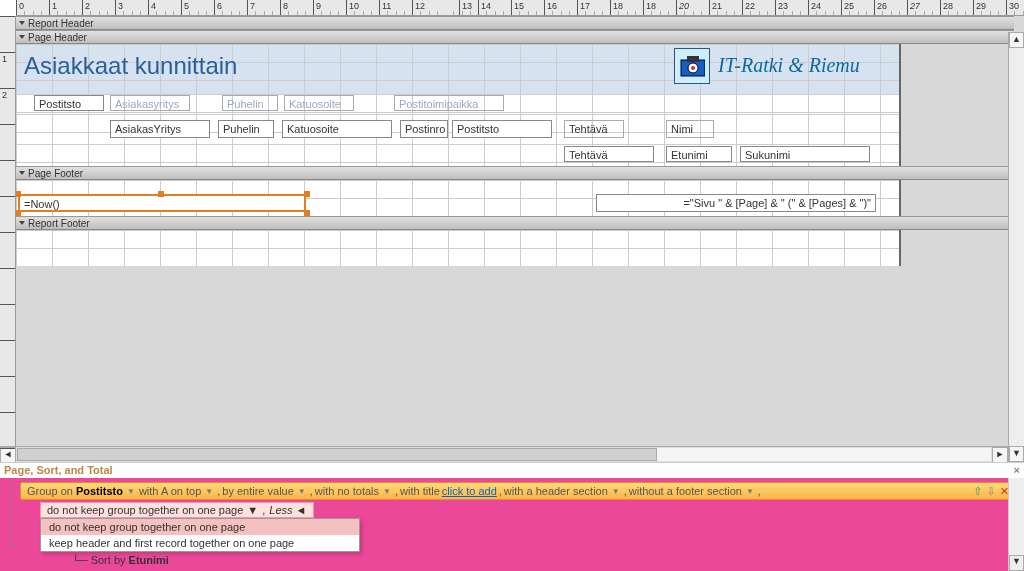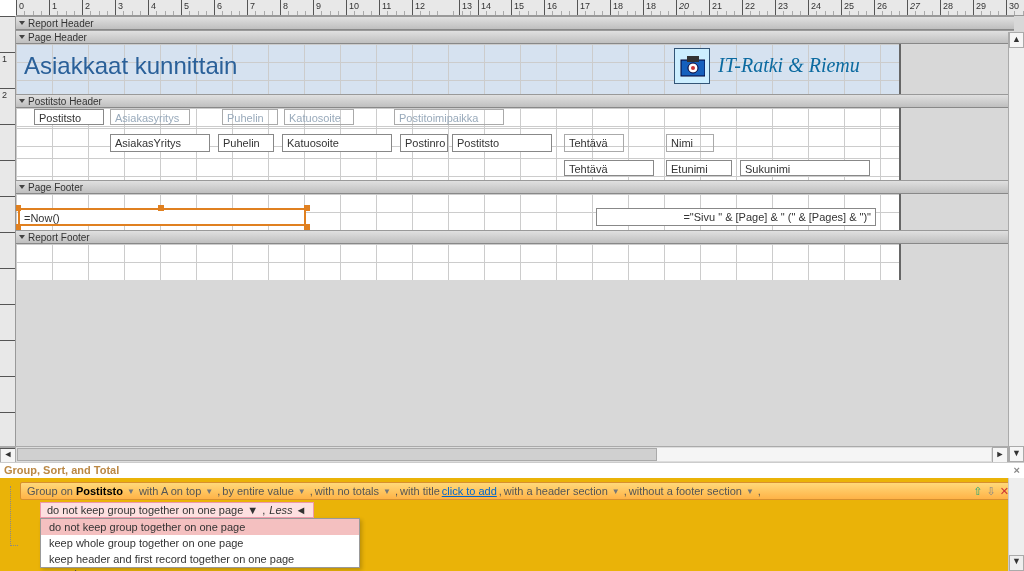--- a/index.html
+++ b/index.html
@@ -45,21 +45,21 @@
 
 
 .hscroll-area { height:16px; background:#eee; border-top:1px solid #aaa; display:flex; }
 .hscroll-area .btn { width:16px; height:16px; border:1px solid #aaa; background:#f5f5f5; text-align:center; line-height:12px; font-size:9px;}
 .hscroll-area .track { flex:1; background:#f5f5f5; border:1px solid #ddd; position:relative;}
 .hscroll-area .thumb { position:absolute; left:0; top:0; bottom:0; width:640px; background:#d0d0d0; border:1px solid #aaa;}
 
 .gst-header { height:16px; color:#b84; font-weight:bold; font-size:11px; padding:1px 4px; border-top:1px solid #ccc; display:flex; justify-content:space-between;}
 .gst-header .x { color:#888; cursor:pointer;}
 
-.gst-panel { background:#eab308; padding:4px 8px 4px 20px; position:relative; height: 93px;}
+.gst-panel { background:#ec4899; padding:4px 8px 4px 20px; position:relative; height: 93px;}
 .group-row { background: linear-gradient(#ffd97a,#ffb347); border:1px solid #d89030; border-radius:2px; padding:2px 6px; font-size:11px; display:flex; align-items:center; gap:2px; flex-wrap:wrap; position:relative;}
 .group-row .seg { color:#555; }
 .group-row .seg b { color:#000; font-weight:bold;}
 .group-row .dd { color:#777; font-size:8px; padding:0 2px;}
 .group-row .link { color:#0066cc; text-decoration:underline; cursor:pointer;}
 .group-row .tools { position:absolute; right:6px; top:2px; display:flex; gap:4px;}
 .group-row .tools span{ color:#2a7; font-size:11px;}
 .group-row .tools .del{ color:#c33;}
 .group-row .tools .down{ color:#888;}
 
@@ -332,24 +332,20 @@
               <rect x="2" y="6" width="24" height="16" fill="#1560bd" stroke="#003"></rect>
               <rect x="8" y="2" width="12" height="6" fill="#333"></rect>
               <circle cx="14" cy="14" r="5" fill="#fff" stroke="#003"></circle>
               <circle cx="14" cy="14" r="2" fill="#c33"></circle>
             </svg>
         </div>
         <div class="ctl logo-text" style="left:698px; top:8px; width:200px; height:30px;">IT-Ratki &amp; Riemu</div>
         <div class="extra grid-bg"></div>
       </div>
 
-      <div class="section-bar">
-        <span class="toggle"></span>
-        <span>Postitsto Header</span>
-      </div>
       <div class="section-body grid-bg report-width" style="height:20px;">
         <div class="ctl" style="left:18px; top:1px; width:70px; height:16px;">Postitsto</div>
         <div class="ctl label" style="left:94px; top:1px; width:80px; height:16px; color:#9ab;">Asiakasyritys</div>
         <div class="ctl label" style="left:206px; top:1px; width:56px; height:16px; color:#9ab;">Puhelin</div>
         <div class="ctl label" style="left:268px; top:1px; width:70px; height:16px; color:#9ab;">Katuosoite</div>
         <div class="ctl label" style="left:378px; top:1px; width:110px; height:16px; color:#9ab;">Postitoimipaikka</div>
         <div class="extra grid-bg"></div>
       </div>
 
       <div class="section-body grid-bg report-width" style="height:30px;">
@@ -404,21 +400,21 @@
   <div class="hscroll-area">
     <div class="btn">◄</div>
     <div class="track">
         <div class="thumb"></div>
       </div>
     <div class="btn">►</div>
     <div class="btn" style="width:16px;">◢</div>
   </div>
 
   <div class="gst-header">
-    <span>Group, Sort, and Total</span>
+    <span>Page, Sort, and Total</span>
     <span class="x">×</span>
   </div>
 
   <div class="gst-panel">
     <div class="tree-line" style="left:10px; top:8px; width:8px; height:60px;"></div>
 
     <div class="group-row">
       <span class="seg"><span>Group on</span> <b>Postitsto</b></span>
         <span class="dd">▼</span>
       <span class="seg">with A on top</span>
@@ -448,21 +444,20 @@
 
     <div class="sub-row sel">
       <span>do not keep group together on one page</span>
       <span class="dd">▼</span>
       <span>, </span>
       <span style="font-style:italic;"><span>Less</span> ◄</span>
     </div>
 
     <div class="dropdown-menu">
       <div class="opt sel">do not keep group together on one page</div>
-      <div class="opt">keep whole group together on one page</div>
       <div class="opt">keep header and first record together on one page</div>
     </div>
 
     <div class="sort-row">
       └─ <span>Sort by</span> <span class="b">Etunimi</span>
     </div>
 
     <div class="gst-vsb">
       <div class="dn">▼</div>
     </div>

